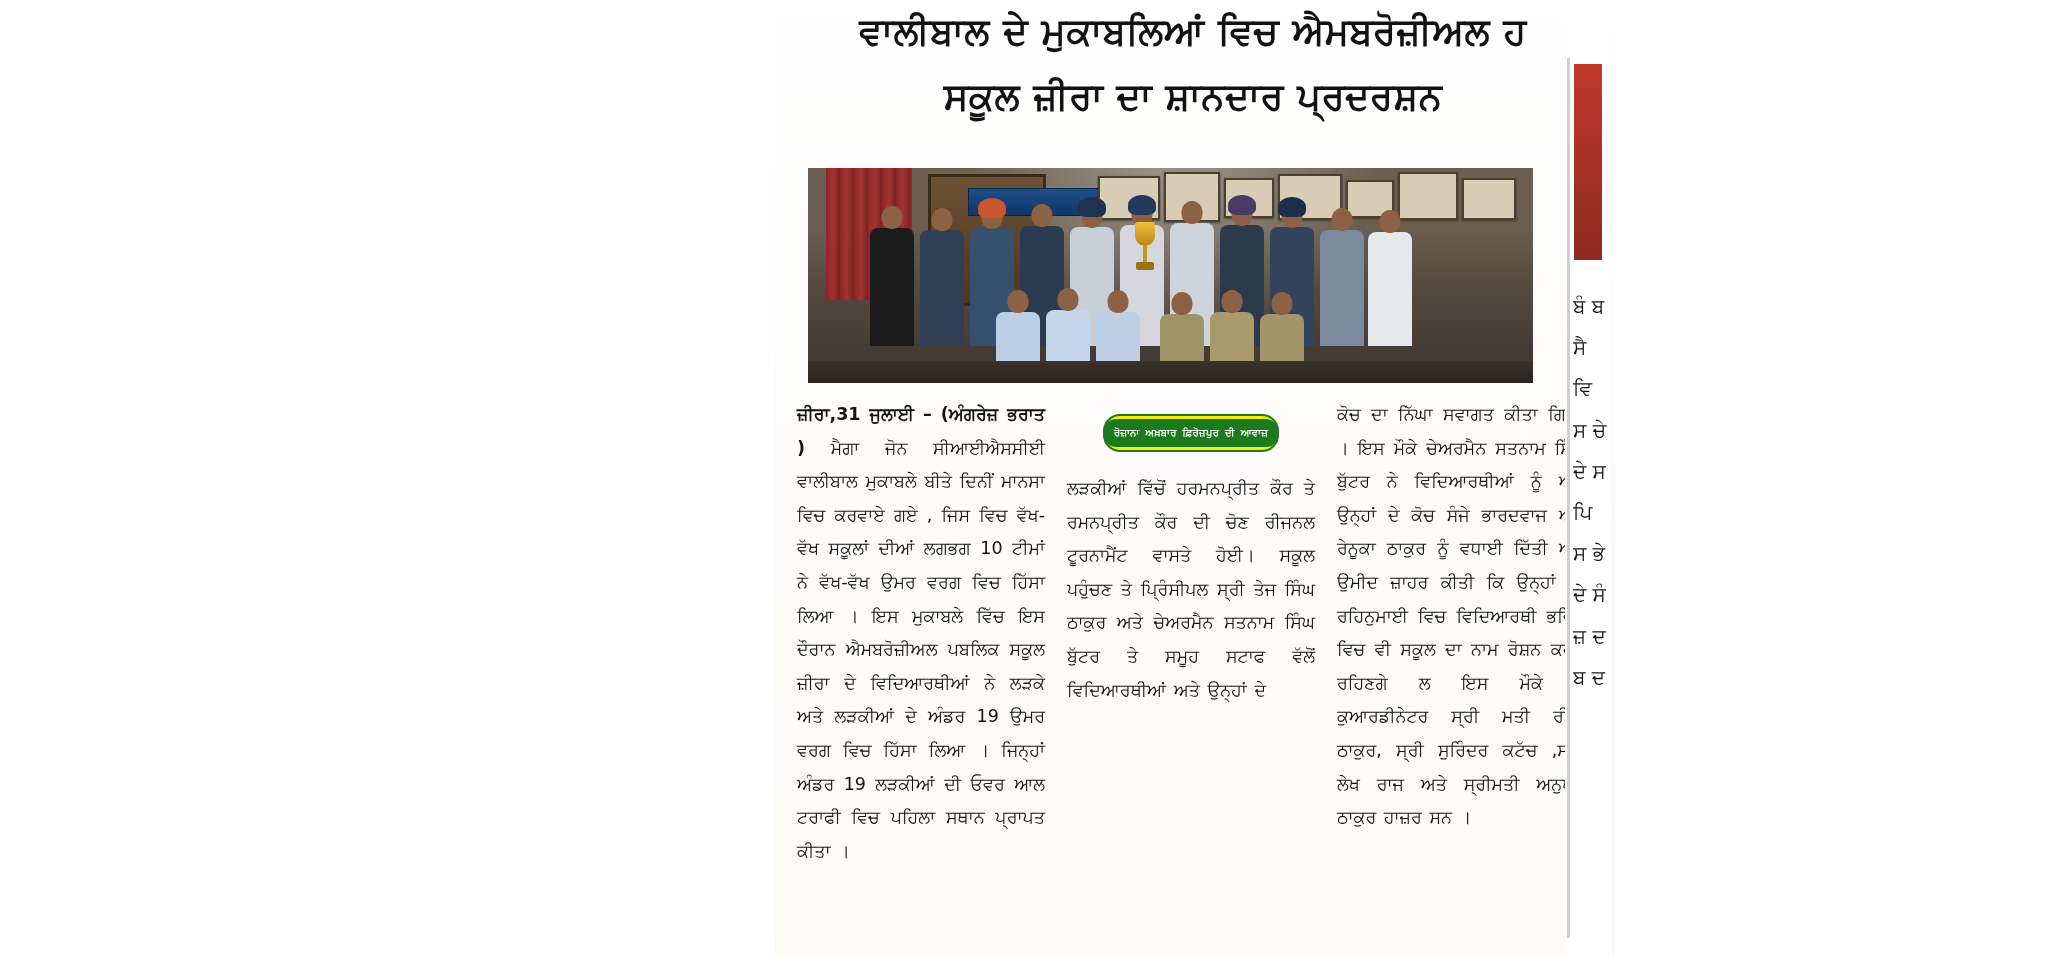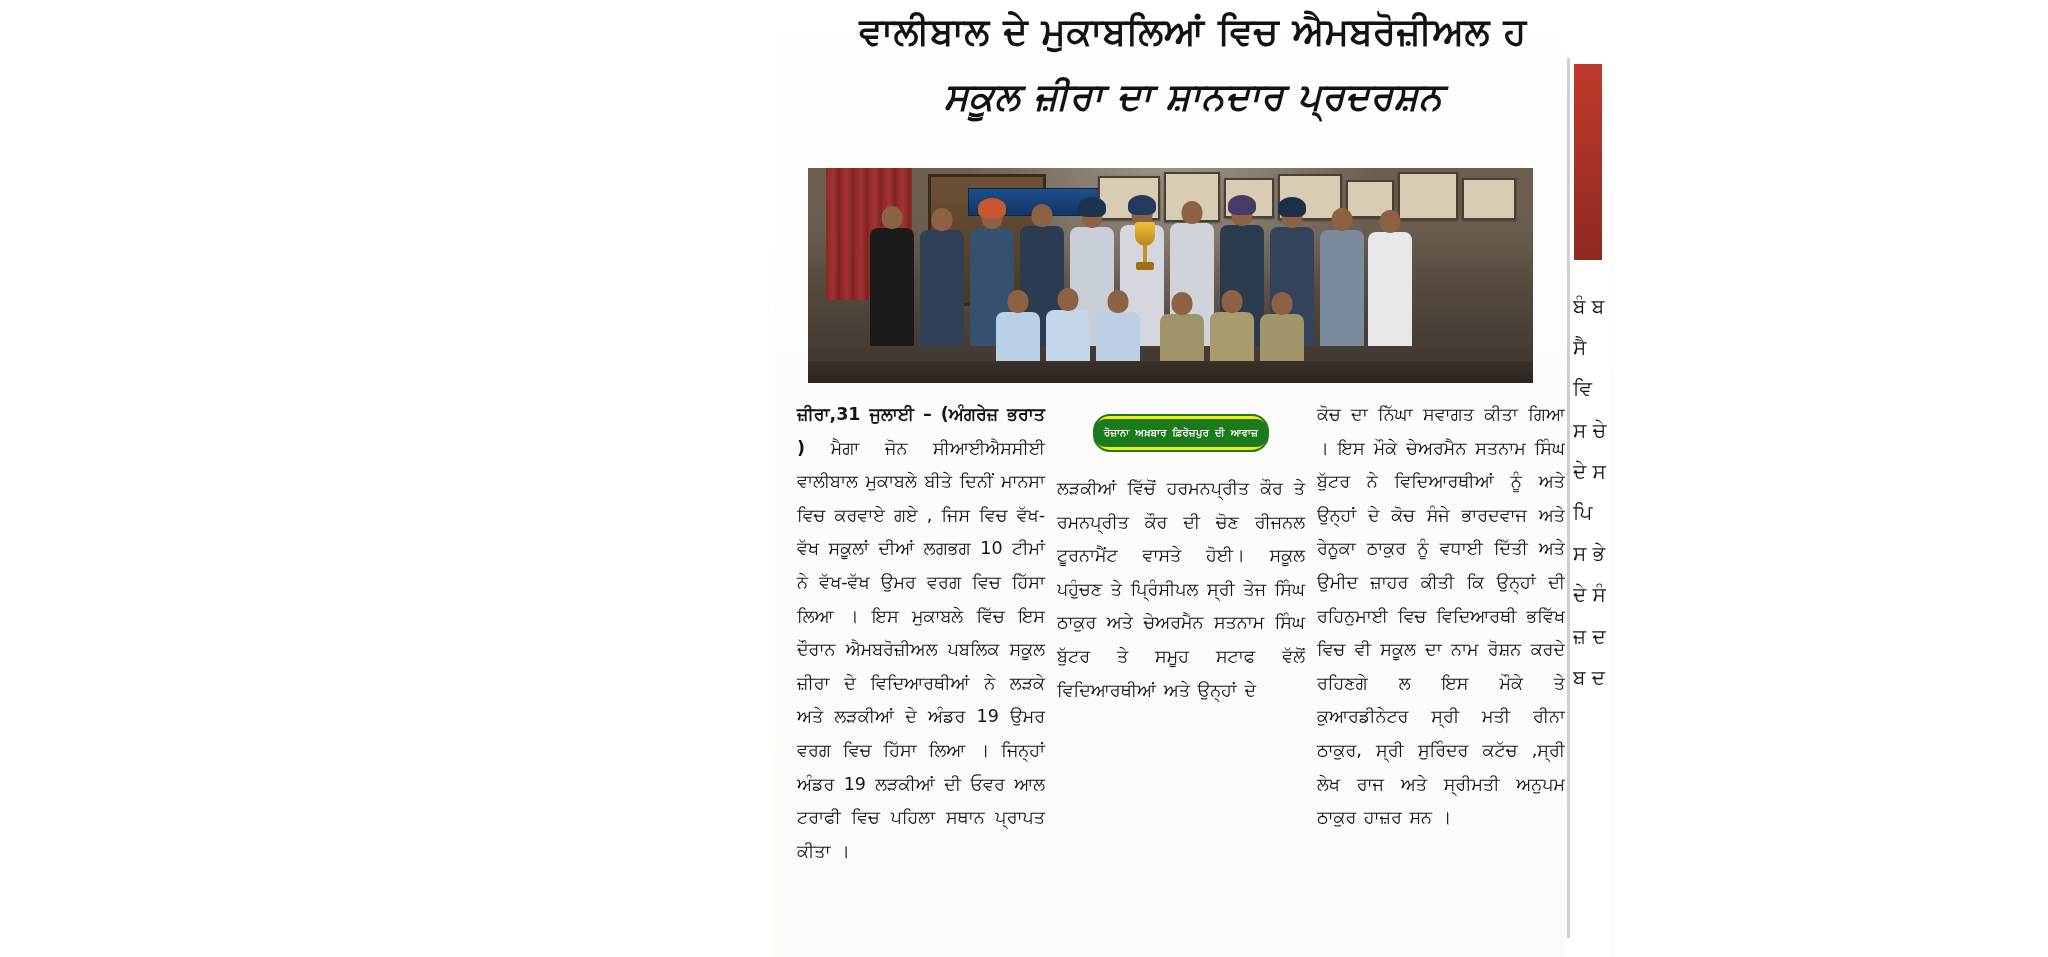--- a/index.html
+++ b/index.html
@@ -50,21 +50,20 @@
     line-height: 1.42;
     letter-spacing: .5px;
   }
   .headline-line-1 {
     font-size: 37px;
     white-space: nowrap;
   }
   .headline-line-2 {
     font-size: 37px;
     margin-top: 12px;
-    font-style: italic;
   }
 
   
   .photo-wrap {
     position: absolute;
     left: 33px;
     top: 168px;
     width: 725px;
     height: 215px;
     background: #5c5347;
@@ -189,21 +188,21 @@
   }
 
   
   .columns {
     position: absolute;
     left: 22px;
     top: 398px;
     width: 810px;
     height: 560px;
     display: flex;
-    gap: 12px;
+    gap: 22px;
   }
   .col {
     width: 248px;
     font-family: "DejaVu Sans", sans-serif;
     font-size: 17.5px;
     line-height: 1.92;
     color: #141414;
     text-align: justify;
     text-justify: inter-word;
     word-spacing: 2px;

